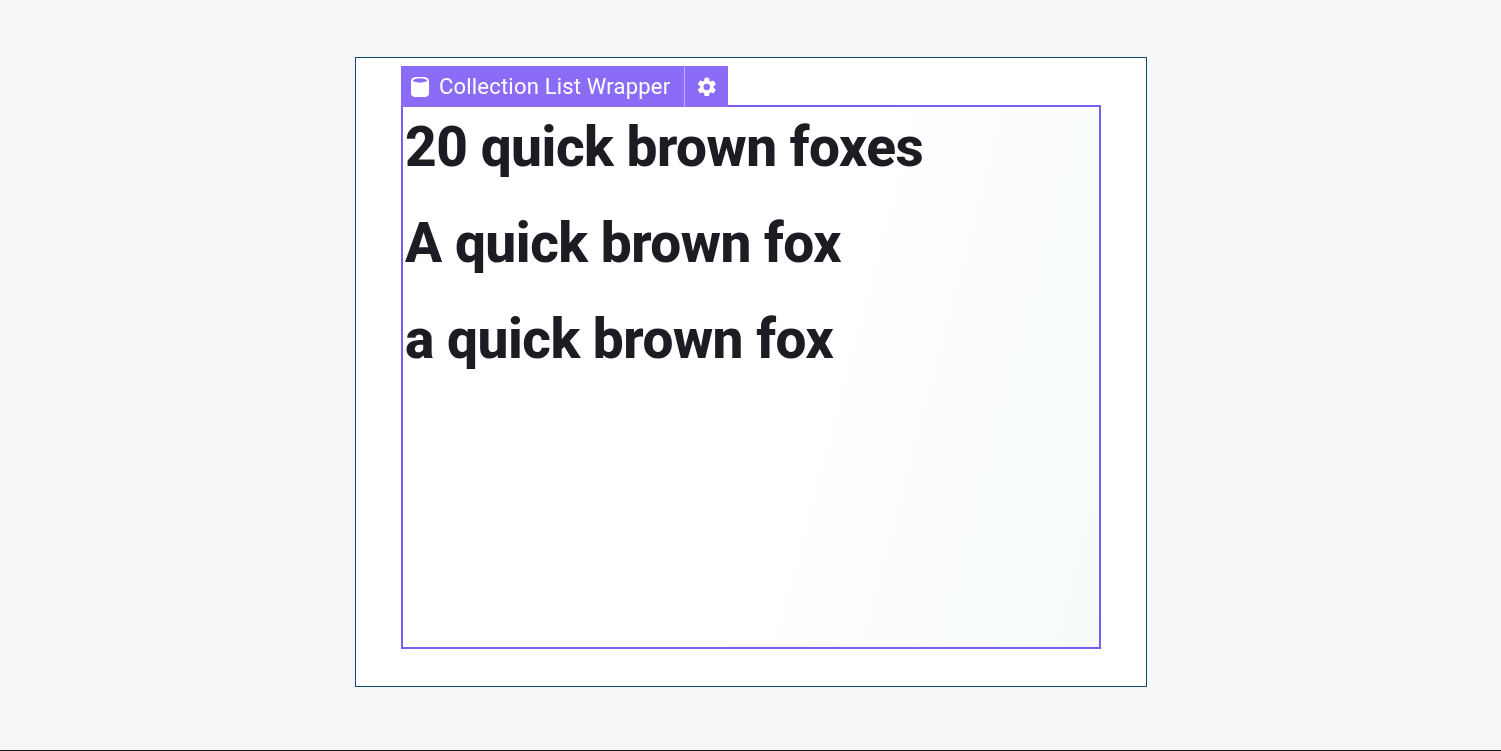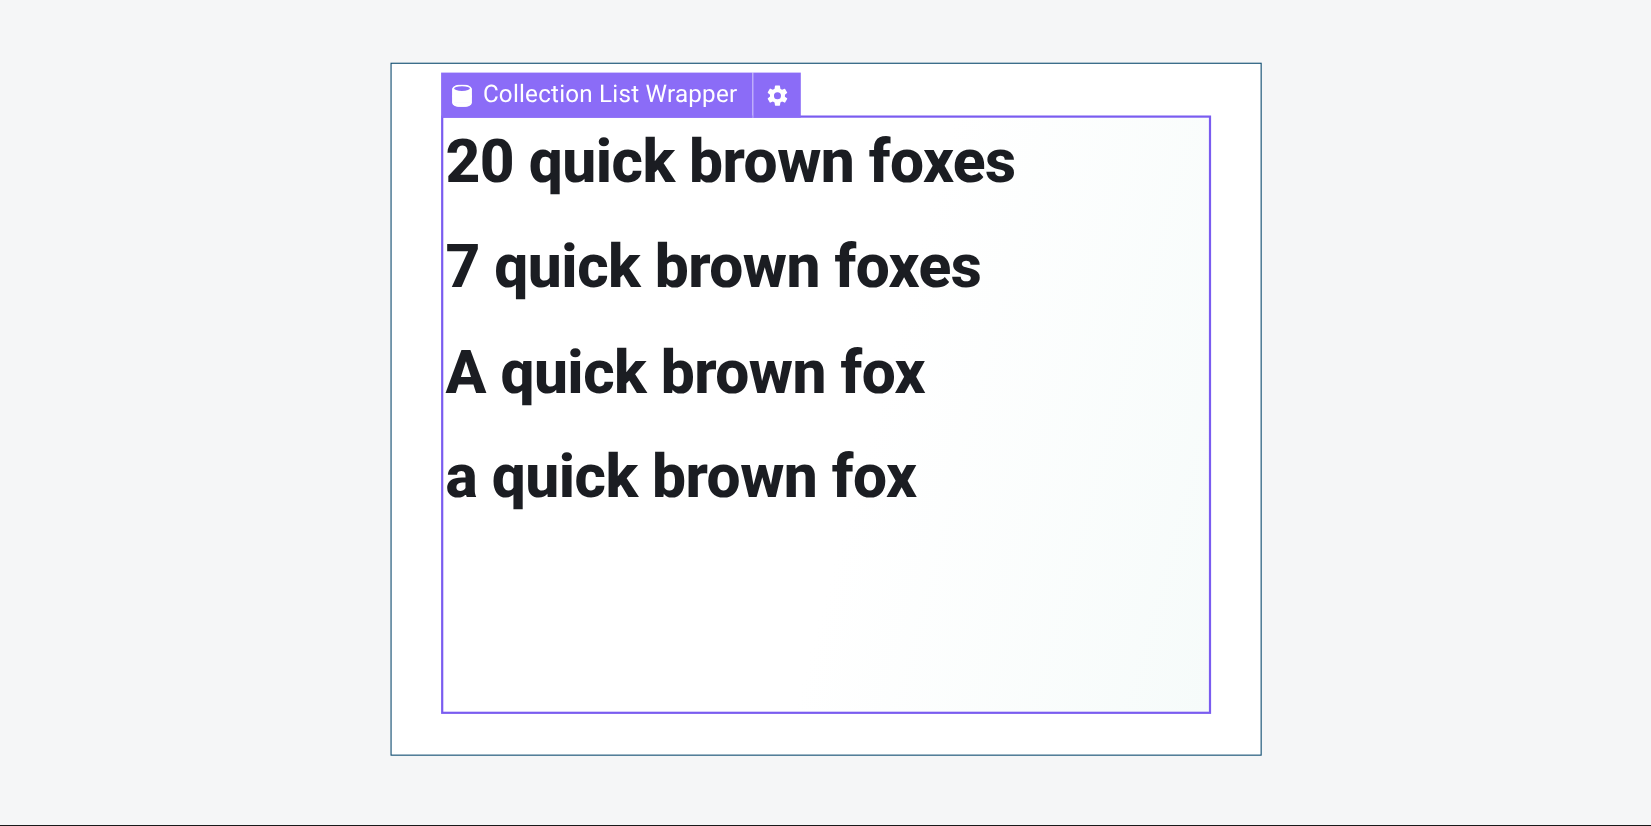--- a/index.html
+++ b/index.html
@@ -119,18 +119,17 @@
           <span>
             <svg class="gear-icon" width="22" height="22" viewBox="0 0 24 24" fill="#ffffff">
               <path d="M19.14,12.94a7.07,7.07,0,0,0,.05-.94,7.07,7.07,0,0,0-.05-.94l2.11-1.65a.5.5,0,0,0,.12-.64l-2-3.46a.5.5,0,0,0-.61-.22l-2.49,1a7,7,0,0,0-1.62-.94l-.38-2.65A.5.5,0,0,0,13.77,2H9.77a.5.5,0,0,0-.5.42L8.89,5.07a7,7,0,0,0-1.62.94l-2.49-1a.5.5,0,0,0-.61.22l-2,3.46a.5.5,0,0,0,.12.64L4.4,11a7.07,7.07,0,0,0-.05.94,7.07,7.07,0,0,0,.05.94L2.29,14.53a.5.5,0,0,0-.12.64l2,3.46a.5.5,0,0,0,.61.22l2.49-1a7,7,0,0,0,1.62.94l.38,2.65a.5.5,0,0,0,.5.42h4a.5.5,0,0,0,.5-.42l.38-2.65a7,7,0,0,0,1.62-.94l2.49,1a.5.5,0,0,0,.61-.22l2-3.46a.5.5,0,0,0-.12-.64ZM11.77,15.5A3.5,3.5,0,1,1,15.27,12,3.5,3.5,0,0,1,11.77,15.5Z"></path>
             </svg>
           </span>
         </div>
       </div>
     </div>
     <div class="list-items">
       <div class="list-item">20 quick brown foxes</div>
-      <div class="list-item">7 quick brown foxes</div>
       <div class="list-item">A quick brown fox</div>
       <div class="list-item">a quick brown fox</div>
     </div>
   </div>
 </div>
 
 </body></html>

